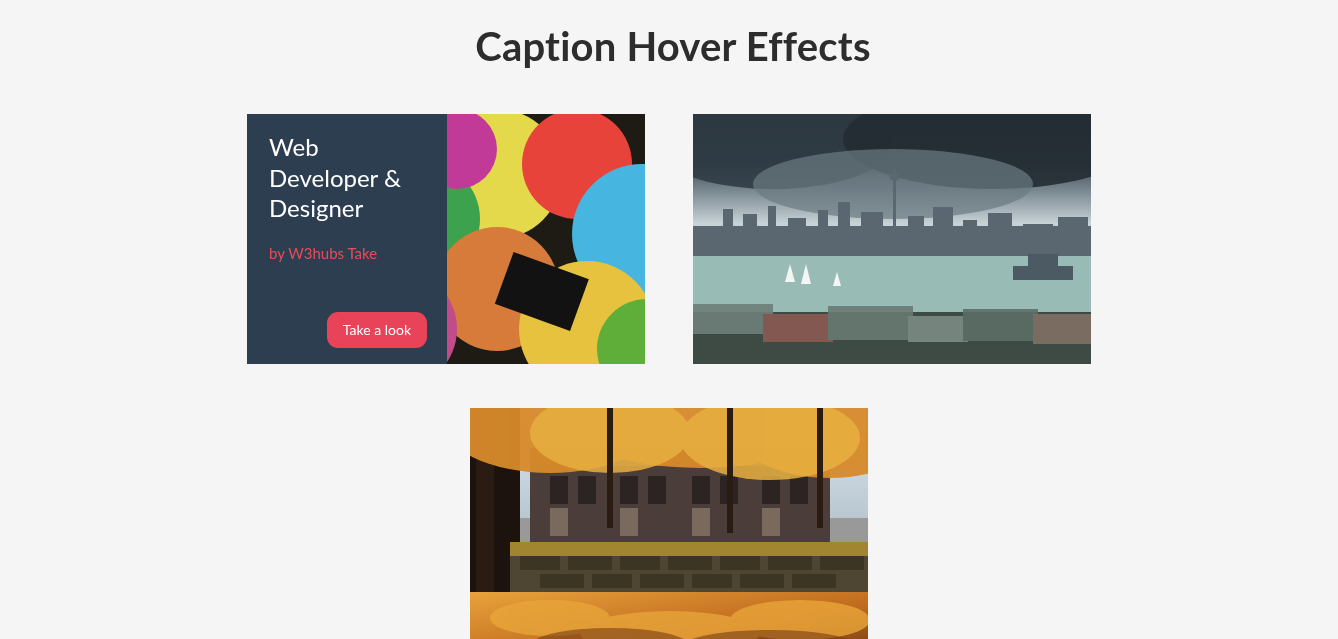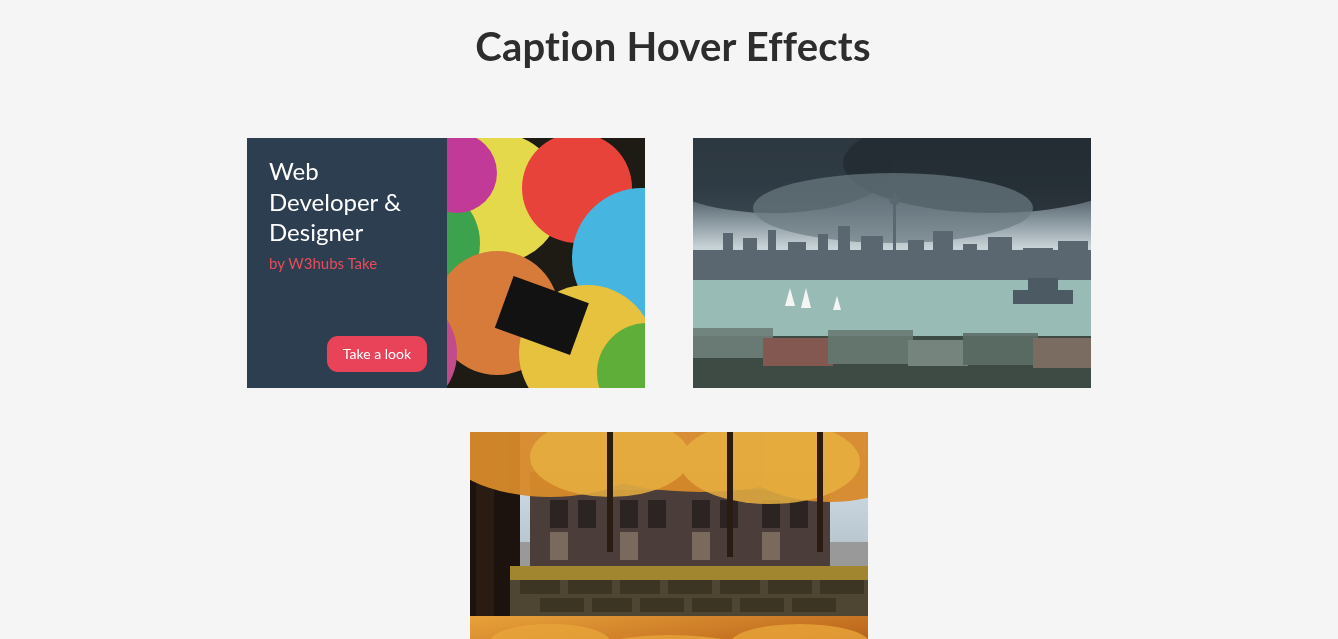--- a/index.html
+++ b/index.html
@@ -13,21 +13,21 @@
   .page {
     width: 100%;
     padding-top: 22px;
   }
   h1.page-title {
     text-align: center;
     font-size: 40px;
     font-weight: 700;
     color: #2d2d2d;
     letter-spacing: 0.2px;
-    margin-bottom: 68px;
+    margin-bottom: 44px;
     padding-left: 8px;
   }
   .grid {
     width: 100%;
     display: flex;
     flex-wrap: wrap;
     justify-content: center;
     gap: 44px 48px;
     padding: 0 40px;
   }
@@ -55,21 +55,21 @@
     background: #2c3e50;
     padding: 18px 20px 16px 22px;
     display: flex;
     flex-direction: column;
     color: #fff;
   }
   .caption h3 {
     font-size: 24px;
     line-height: 1.28;
     font-weight: 400;
-    margin-bottom: 6px;
+    margin-bottom: 20px;
   }
   .caption p.byline {
     font-size: 15px;
     color: #e74c5b;
     font-weight: 400;
   }
   .caption .spacer { flex: 1 1 auto; }
   .caption a.btn {
     align-self: flex-end;
     display: inline-block;

